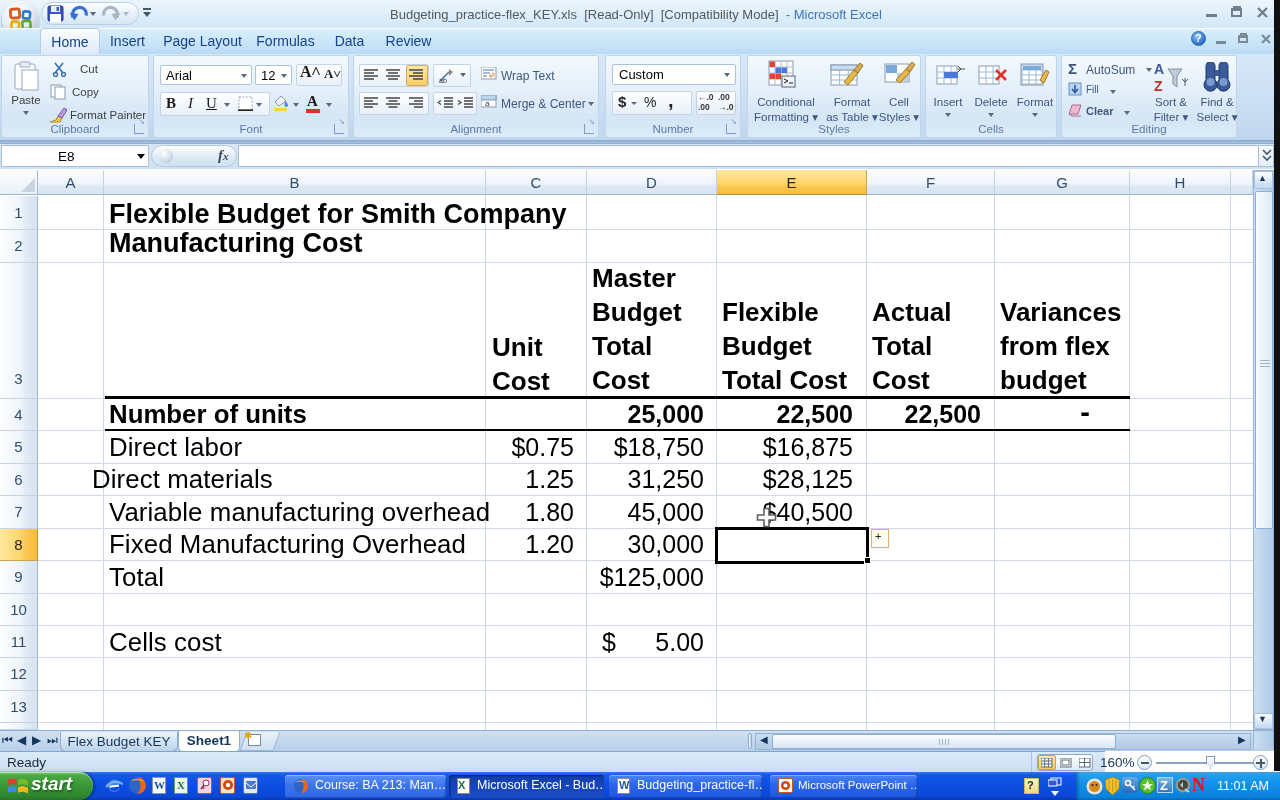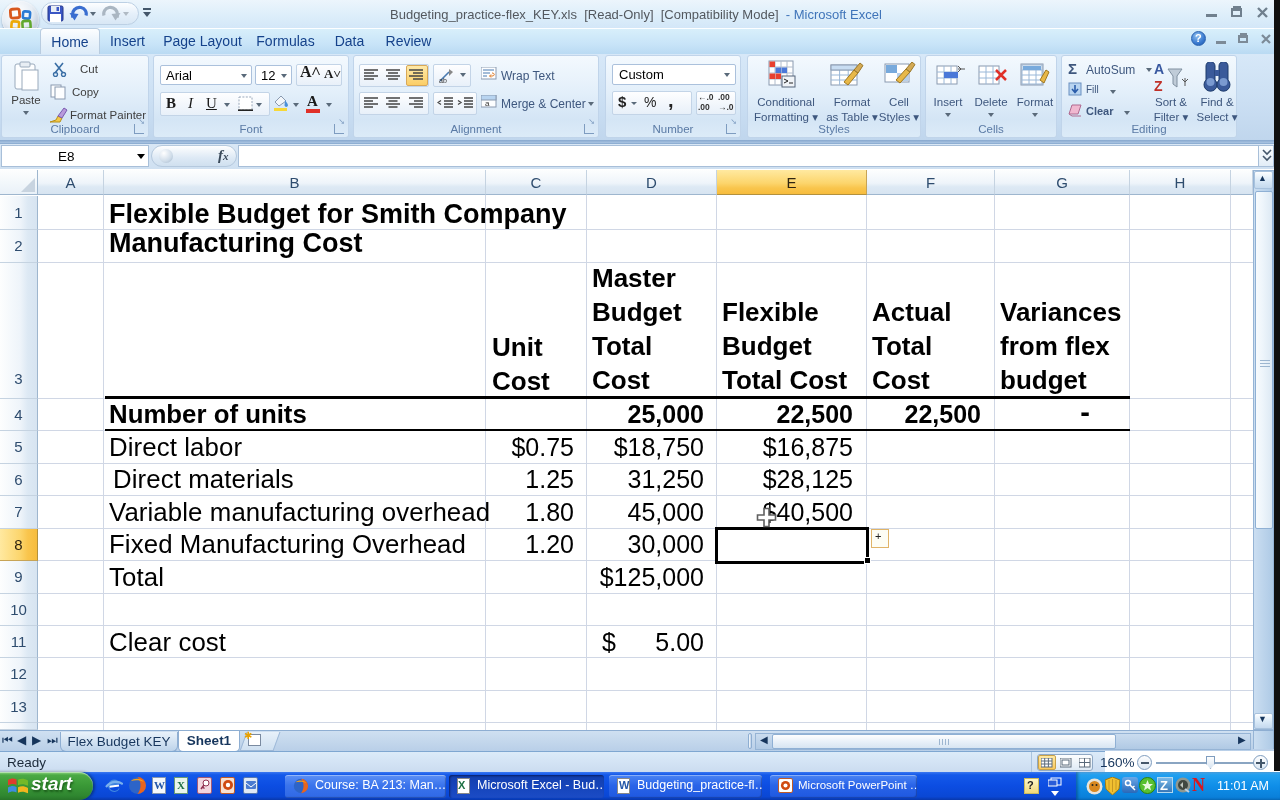--- a/index.html
+++ b/index.html
@@ -440,38 +440,38 @@
     <div class="cell b rt abs" style="left:587px;top:231px;width:117px;">25,000</div>
     <div class="cell b rt abs" style="left:717px;top:231px;width:136px;">22,500</div>
     <div class="cell b rt abs" style="left:867px;top:231px;width:114px;">22,500</div>
     <div class="cell b rt abs" style="left:995px;top:227px;width:95px;font-size:29px;">-</div>
 
     <div class="cell lbl abs" style="left:109px;top:264px;">Direct labor</div>
     <div class="cell rt abs" style="left:486px;top:264px;width:88px;">$0.75</div>
     <div class="cell rt abs" style="left:587px;top:264px;width:117px;">$18,750</div>
     <div class="cell rt abs" style="left:717px;top:264px;width:136px;">$16,875</div>
 
-    <div class="cell lbl abs" style="left:113px;top:296px;">Direct materials</div>
+    <div class="cell lbl abs" style="left:92px;top:296px;">Direct materials</div>
     <div class="cell rt abs" style="left:486px;top:296px;width:88px;">1.25</div>
     <div class="cell rt abs" style="left:587px;top:296px;width:117px;">31,250</div>
     <div class="cell rt abs" style="left:717px;top:296px;width:136px;">$28,125</div>
 
     <div class="cell lbl abs" style="left:109px;top:329px;">Variable manufacturing overhead</div>
     <div class="cell rt abs" style="left:486px;top:329px;width:88px;">1.80</div>
     <div class="cell rt abs" style="left:587px;top:329px;width:117px;">45,000</div>
     <div class="cell rt abs" style="left:717px;top:329px;width:136px;">$40,500</div>
 
     <div class="cell lbl abs" style="left:109px;top:361px;">Fixed Manufacturing Overhead</div>
     <div class="cell rt abs" style="left:486px;top:361px;width:88px;">1.20</div>
     <div class="cell rt abs" style="left:587px;top:361px;width:117px;">30,000</div>
 
     <div class="cell lbl abs" style="left:109px;top:394px;">Total</div>
     <div class="cell rt abs" style="left:587px;top:394px;width:117px;">$125,000</div>
 
-    <div class="cell lbl abs" style="left:109px;top:459px;">Clear cost</div>
+    <div class="cell lbl abs" style="left:109px;top:459px;">Cells cost</div>
     <div class="cell abs" style="left:602px;top:459px;">$</div>
     <div class="cell rt abs" style="left:587px;top:459px;width:117px;">5.00</div>
 
     <div class="abs" style="left:715px;top:358px;width:154px;height:37px;border:3px solid #000;background:#fff;"></div>
     <div class="abs" style="left:864px;top:388px;width:7px;height:7px;background:#000;border:1px solid #fff;"></div>
     <div class="abs" style="left:871px;top:360px;width:18px;height:19px;background:#fdfdf4;border:1px solid #e0b468;font-size:11px;color:#222;">
         <span style="position:absolute;left:3px;top:0px;">+</span>
       </div>
 
     <svg class="abs" style="left:756px;top:338px;" width="21" height="21" viewBox="0 0 21 21">

